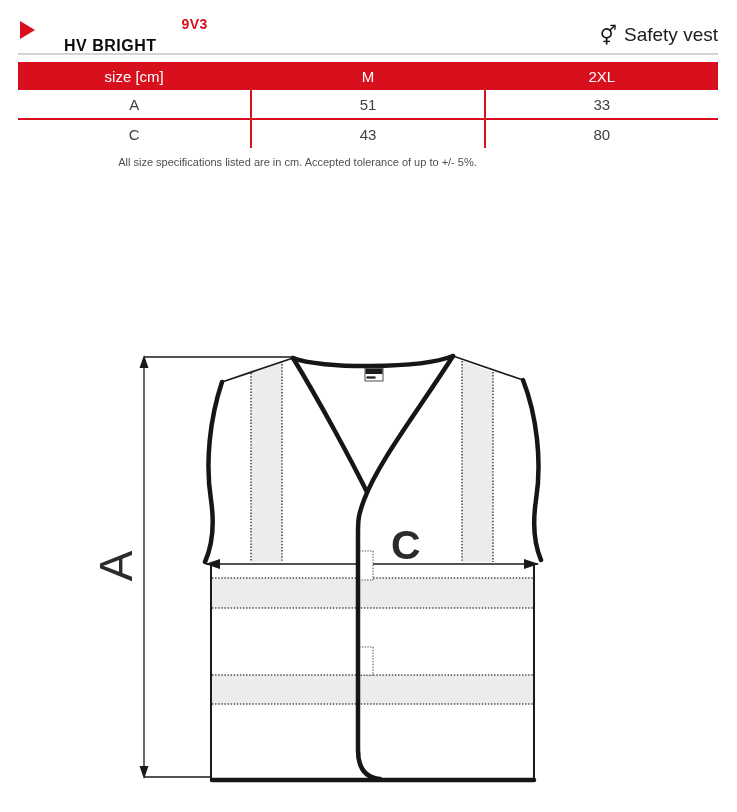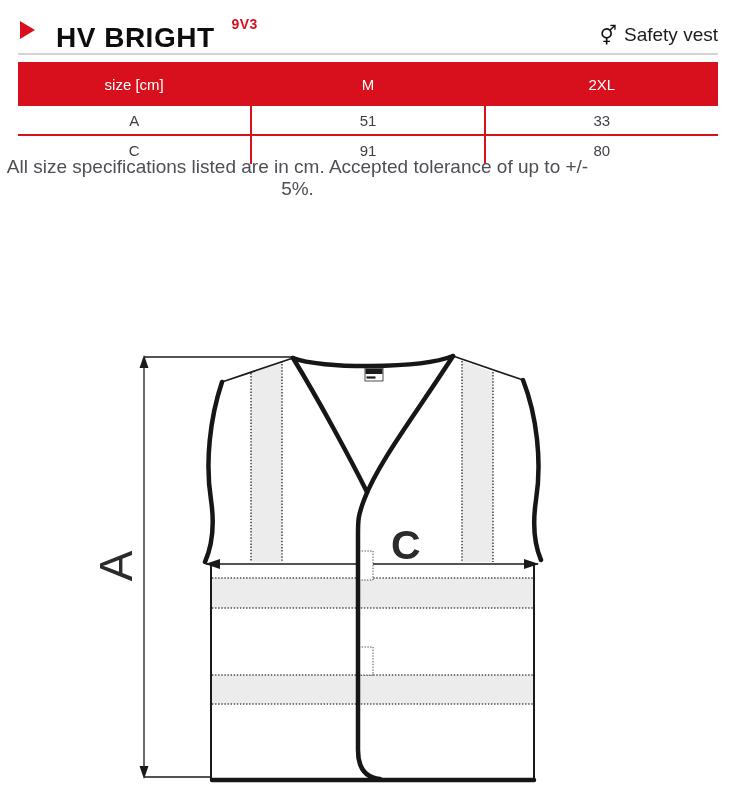--- a/index.html
+++ b/index.html
@@ -13,35 +13,35 @@
   html,body{margin:0;padding:0;}
   body{
     width:737px;height:812px;background:#ffffff;position:relative;
     font-family:"Liberation Sans","DejaVu Sans",sans-serif;
     -webkit-font-smoothing:antialiased;
   }
   
   .header{position:absolute;top:14px;left:20px;right:19px;display:flex;justify-content:space-between;align-items:flex-start;}
   .header-left{display:flex;align-items:flex-start;}
   .tri{width:0;height:0;border-left:15px solid var(--accent-red);border-top:9px solid transparent;border-bottom:9px solid transparent;margin-top:7px;margin-right:13px;}
-  .title{font-size:28px;font-weight:800;letter-spacing:.5px;color:#0d0d0d;margin:8px;line-height:32px;}
+  .title{font-size:16px;font-weight:800;letter-spacing:.5px;color:#0d0d0d;margin:16px;line-height:32px;}
   .code{font-size:14px;font-weight:700;color:var(--accent-red);margin-left:9px;margin-top:2px;letter-spacing:.5px;}
   .header-right{display:flex;align-items:center;gap:7px;margin-top:10px;}
   .gender-icon{font-family:"DejaVu Sans",sans-serif;font-size:19px;font-weight:700;color:#101010;line-height:1;}
   .category{font-size:19px;color:#1c1c1c;}
   
   .top-rule{position:absolute;top:53px;left:18px;width:700px;height:2px;background:var(--rule-gray);}
   
   table.size-table{position:absolute;top:62px;left:18px;width:700px;border-collapse:collapse;table-layout:fixed;text-align:center;}
-  table.size-table th{background:var(--accent-red);color:#ffffff;font-weight:400;font-size:15px;height:28px;padding:8px;}
+  table.size-table th{background:var(--accent-red);color:#ffffff;font-weight:400;font-size:15px;height:28px;padding:0;}
   table.size-table td{font-size:15px;color:var(--table-text);height:28px;padding:0;}
   table.size-table th + th, table.size-table td + td{border-left:2px solid var(--accent-red);}
   table.size-table tbody tr + tr td{border-top:2px solid var(--accent-red);}
   
-  .note{position:absolute;top:156px;left:0;width:595px;text-align:center;font-size:19px;color:var(--note-gray);margin:0;}
+  .note{position:absolute;top:156px;left:0;width:595px;text-align:center;font-size:11px;color:var(--note-gray);margin:0;}
   
   .diagram{position:absolute;top:332px;left:88px;width:484px;height:470px;}
   .thick{stroke:var(--line-black);stroke-width:4.5;fill:none;stroke-linecap:round;}
   .thin{stroke:#1a1a1a;stroke-width:1.3;fill:none;}
   .seam{stroke:#1a1a1a;stroke-width:1.7;fill:none;}
   .side{stroke:#1a1a1a;stroke-width:2;fill:none;}
   .stripe-fill{fill:var(--stripe-gray);stroke:none;}
   .stitch{stroke:#4a4a4a;stroke-width:1.6;fill:none;stroke-dasharray:1.4 1.7;}
   .tab{fill:#ffffff;stroke:#444444;stroke-width:1;stroke-dasharray:1.3 1.5;}
   .arrow{fill:#1a1a1a;stroke:none;}
@@ -73,21 +73,21 @@
     </tr>
   </thead>
   <tbody>
     <tr>
       <td>A</td>
       <td>51</td>
       <td>33</td>
     </tr>
     <tr>
       <td>C</td>
-      <td>91</td>
+      <td>43</td>
       <td>80</td>
     </tr>
   </tbody>
 </table>
 
 <p class="note">All size specifications listed are in cm. Accepted tolerance of up to +/- 5%.</p>
 
 <svg class="diagram" viewBox="88 332 484 470" xmlns="http://www.w3.org/2000/svg">
 
   <g>

